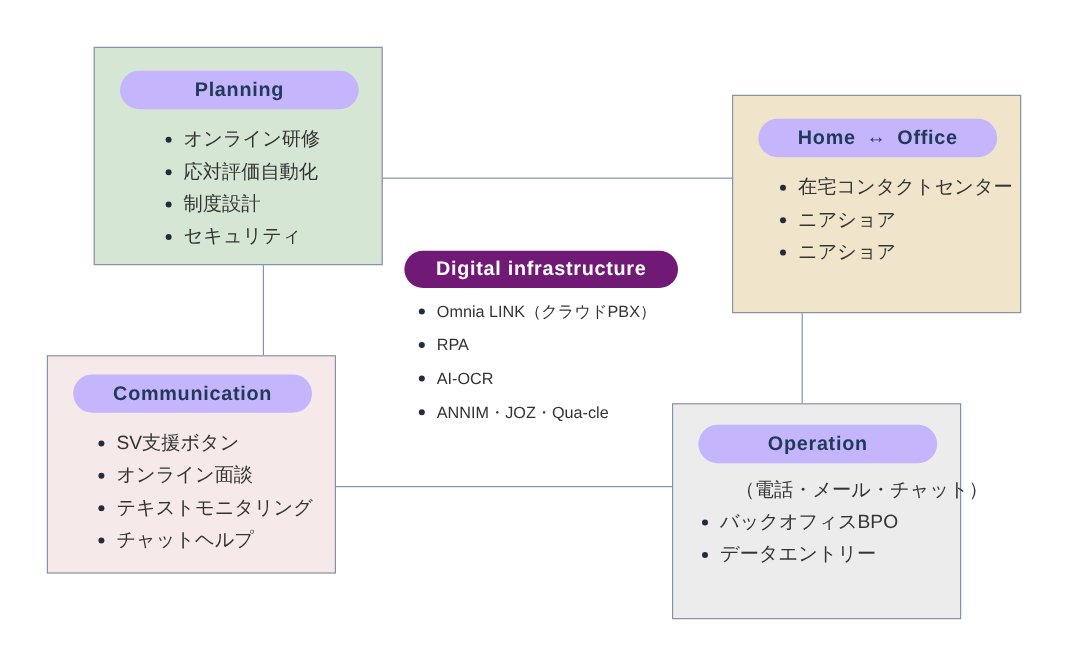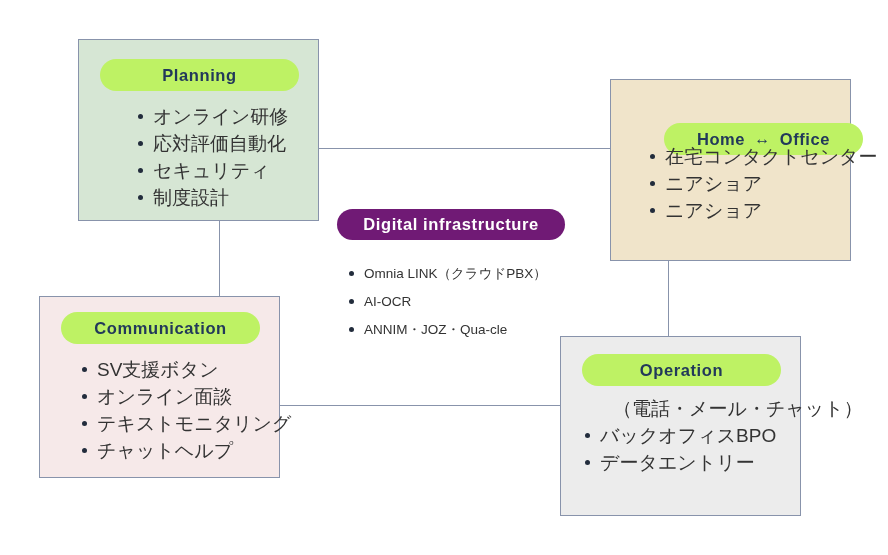--- a/index.html
+++ b/index.html
@@ -36,21 +36,21 @@
     z-index: 3;
   }
   .box-planning      { background: #d6e6d4; }
   .box-home-office   { background: #f0e4ca; }
   .box-communication { background: #f6e9e9; }
   .box-operation     { background: #ececec; }
 
   
   .pill {
     position: absolute;
-    background: #bef264;
+    background: #c4b5fd;
     border-radius: 999px;
     display: flex;
     align-items: center;
     justify-content: center;
     color: #22395a;
     font-size: 16.5px;
     font-weight: 700;
     letter-spacing: 0.6px;
     white-space: nowrap;
     z-index: 4;
@@ -71,21 +71,21 @@
     position: absolute;
     margin: 0;
     padding: 0;
     list-style: none;
     z-index: 4;
   }
   .blist li {
     position: relative;
     padding-left: 17px;
     color: #333333;
-    font-size: 19px;
+    font-size: 16px;
     line-height: 27px;
     white-space: nowrap;
   }
   .blist li::before {
     content: "";
     position: absolute;
     left: 2px;
     top: 11px;
     width: 5px;
     height: 5px;
@@ -112,26 +112,26 @@
   <div class="connector h" style="left:278px; top:405px; width:282px;"></div>
   <div class="connector v" style="left:668px; top:260px; height:76px;"></div>
 
   <div class="box box-planning" style="left:78px; top:39px; width:241px; height:182px;"></div>
   <div class="pill" style="left:100px; top:59px; width:199px; height:32px;">
     <span>Planning</span>
   </div>
   <ul class="blist" style="left:136px; top:103px;">
     <li>オンライン研修</li>
     <li>応対評価自動化</li>
+    <li>制度設計</li>
     <li>セキュリティ</li>
-    <li>制度設計</li>
   </ul>
 
   <div class="box box-home-office" style="left:610px; top:79px; width:241px; height:182px;"></div>
-  <div class="pill" style="left:664px; top:99px; width:199px; height:32px;margin-top:24px;">
+  <div class="pill" style="left:632px; top:99px; width:199px; height:32px;">
     <span>Home</span>
     <span class="arrow-glyph">↔</span>
     <span>Office</span>
   </div>
   <ul class="blist" style="left:648px; top:143px;">
     <li>在宅コンタクトセンター</li>
     <li>ニアショア</li>
     <li>ニアショア</li>
   </ul>
 
@@ -153,20 +153,21 @@
   <ul class="blist" style="left:583px; top:396px;">
     <li class="sub">（電話・メール・チャット）</li>
     <li>バックオフィスBPO</li>
     <li>データエントリー</li>
   </ul>
 
   <div id="center-cluster" style="left:337px; top:209px;">
     <div class="pill pill-dark" style="position:relative; left:0; top:0; width:228px; height:31px;">
       <span>Digital infrastructure</span>
     </div>
-    <ul class="blist" style="position:relative; left:10px; top:20px;">
+    <ul class="blist" style="position:relative; left:10px; top:6px;">
       <li>Omnia LINK（クラウドPBX）</li>
+      <li>RPA</li>
       <li>AI-OCR</li>
       <li>ANNIM・JOZ・Qua-cle</li>
     </ul>
   </div>
 
 </div>
 
 </body></html>

